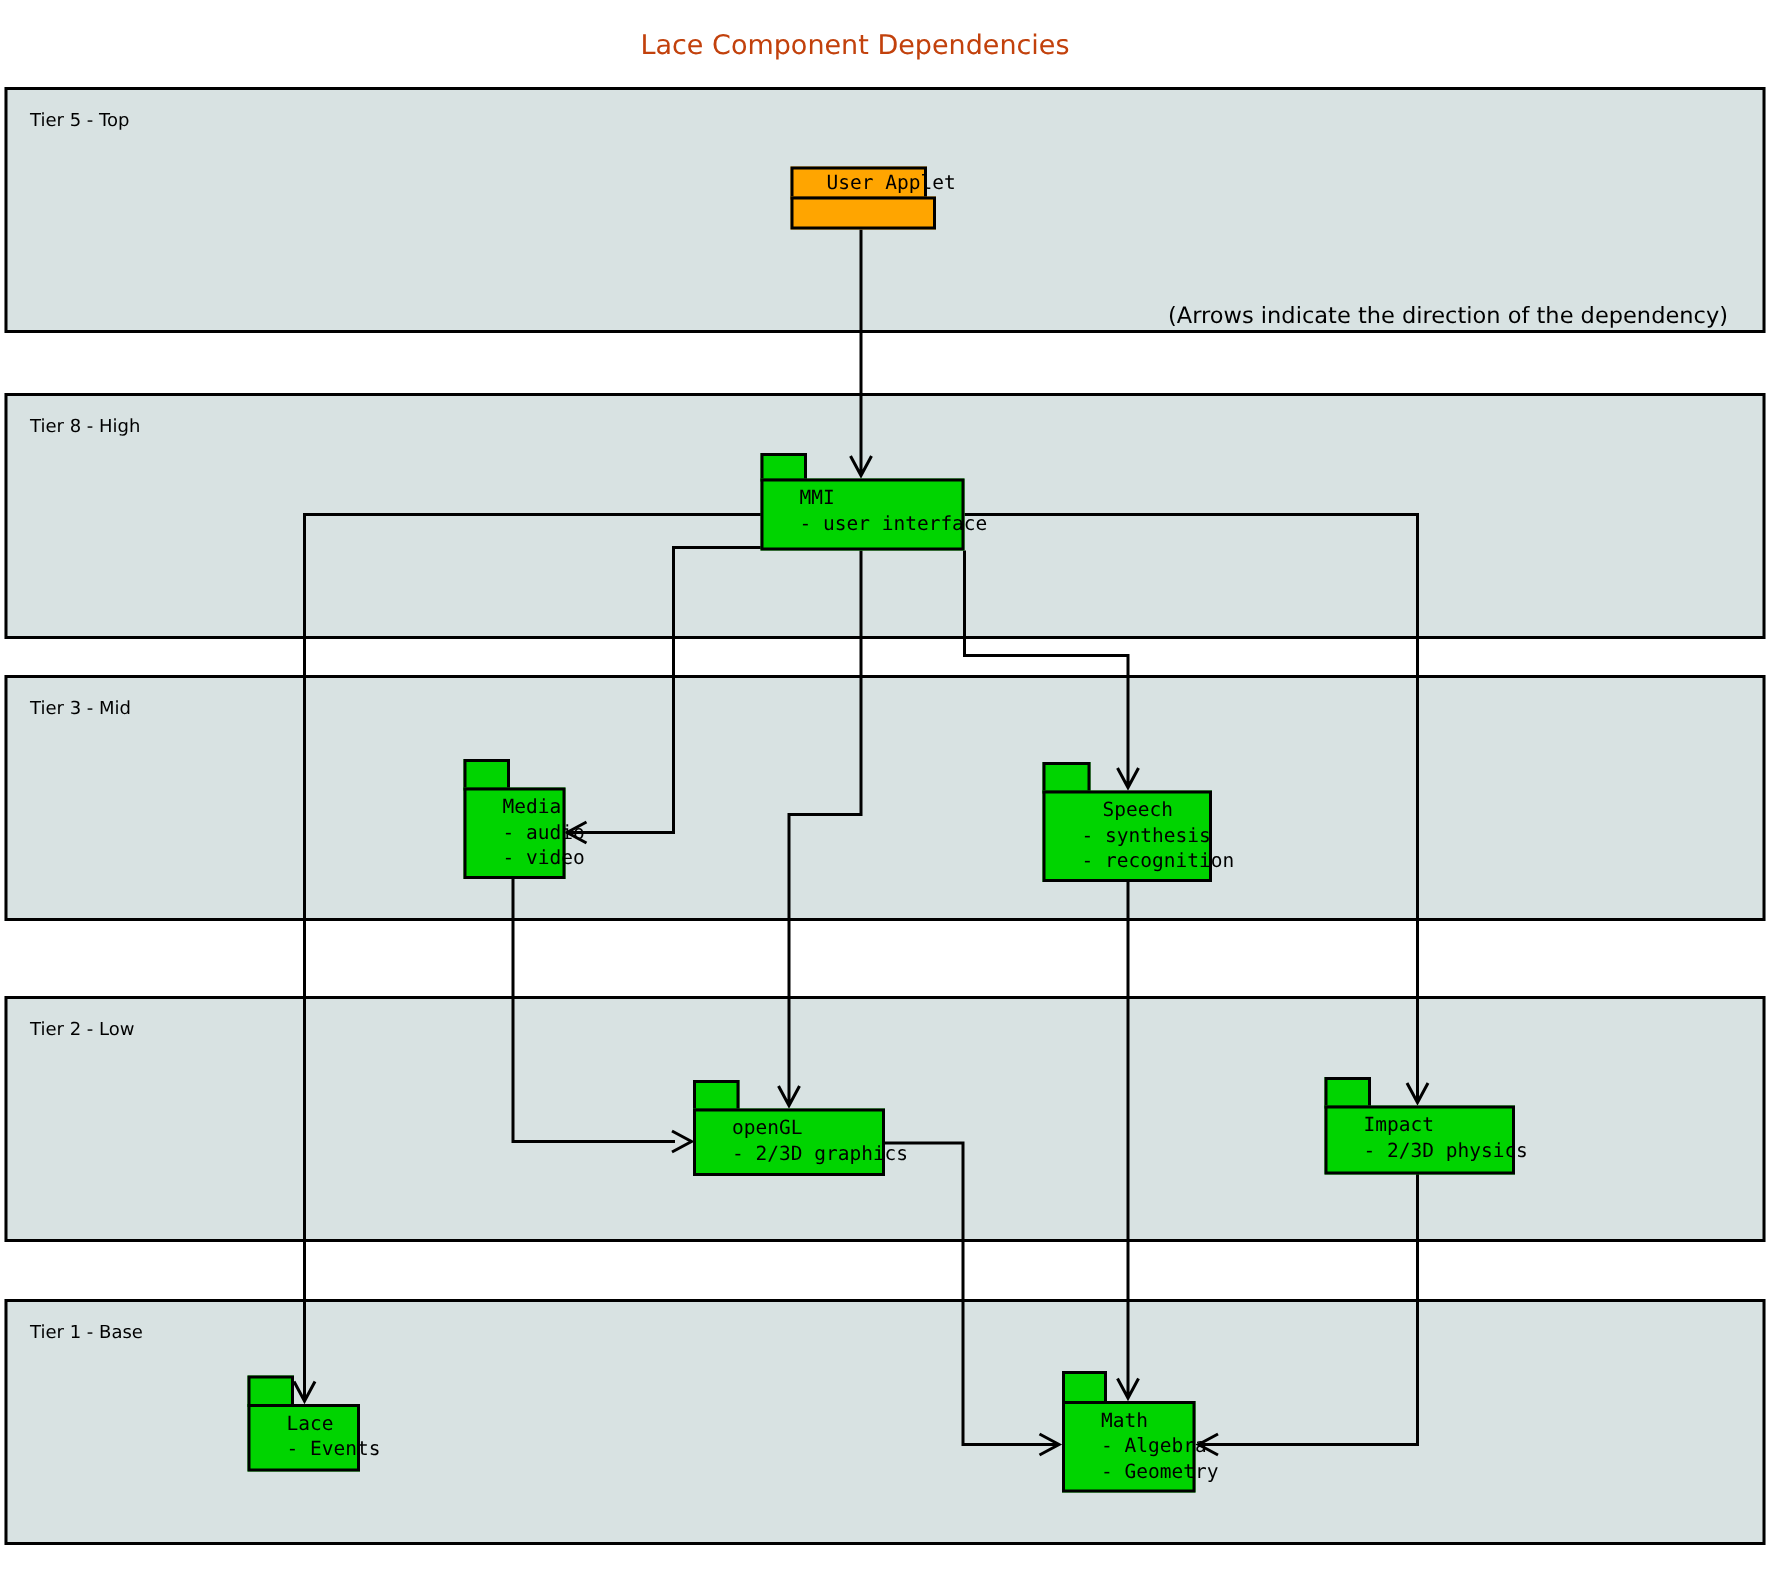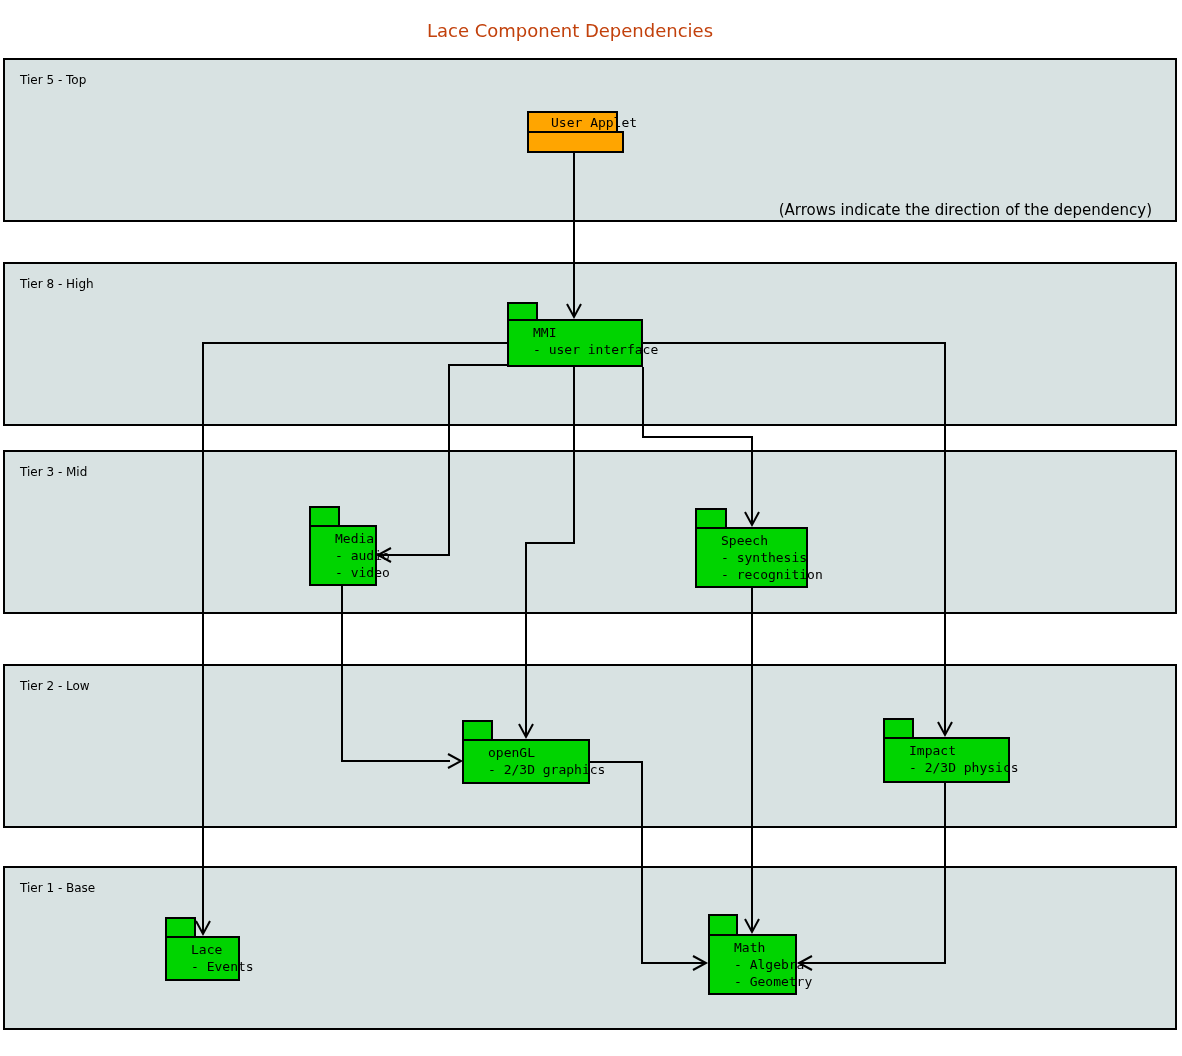--- a/index.html
+++ b/index.html
@@ -101,21 +101,21 @@
   </div>
 
   <div class="pkg-part pkg-tab" style="left:309px; top:506px; width:31px; height:21px;"></div>
   <div class="pkg-part pkg-body" style="left:309px; top:525px; width:68px; height:61px;">
     <div class="pkg-line">Media</div>
     <div class="pkg-line">- audio</div>
     <div class="pkg-line">- video</div>
   </div>
 
   <div class="pkg-part pkg-tab" style="left:695px; top:508px; width:32px; height:21px;"></div>
-  <div class="pkg-part pkg-body" style="left:695px; top:527px; width:113px; height:61px;">
+  <div class="pkg-part pkg-body" style="left:695px; top:527px; width:113px; height:61px;text-align:right;">
     <div class="pkg-line">Speech</div>
     <div class="pkg-line">- synthesis</div>
     <div class="pkg-line">- recognition</div>
   </div>
 
   <div class="pkg-part pkg-tab" style="left:462px; top:720px; width:31px; height:21px;"></div>
   <div class="pkg-part pkg-body" style="left:462px; top:739px; width:128px; height:45px;">
     <div class="pkg-line">openGL</div>
     <div class="pkg-line">- 2/3D graphics</div>
   </div>

